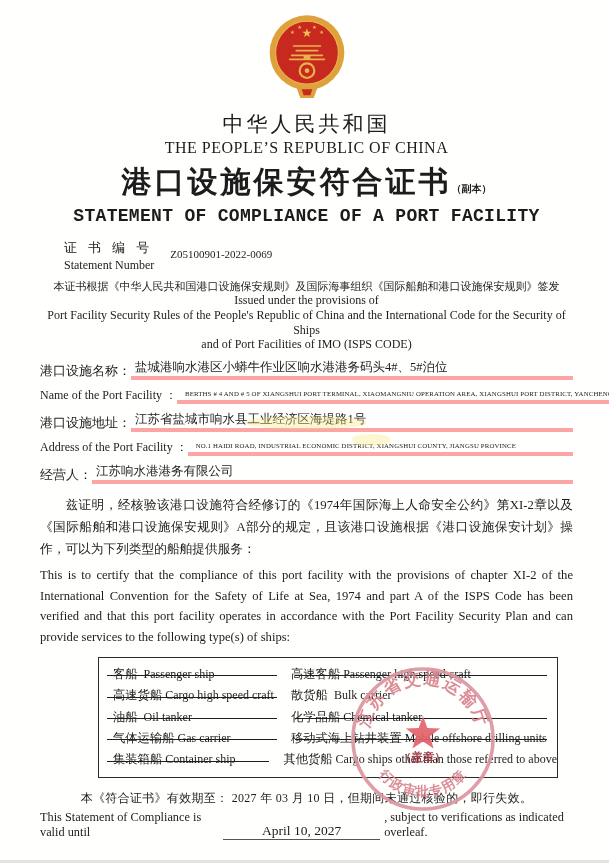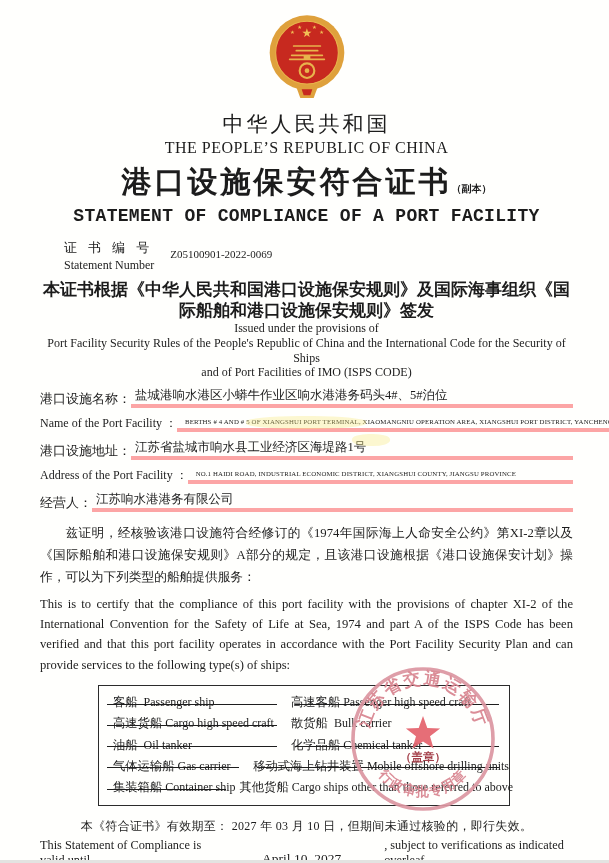--- a/index.html
+++ b/index.html
@@ -27,39 +27,39 @@
   .title-en  { font-size:18px; font-weight:bold; letter-spacing:0.3px; margin-top:3px; }
 
   
   .stmt-row { display:flex; align-items:flex-start; margin:13px 0 0 24px; }
   .stmt-labels .zh { font-size:13px; letter-spacing:0.85em; }
   .stmt-labels .en { font-size:12px; margin-top:1px; }
   .stmt-value { font-size:11px; margin:9px 0 0 10px; }
 
   
   .issued-block { margin-top:7px; font-size:12.5px; line-height:1.22; }
-  .issued-block .zh { font-size:17px;font-weight:bold; }
+  .issued-block .zh { font-size:11px; }
   .issued-block .en { font-size:12px; }
 
   
   .field { display:flex; align-items:flex-end; margin-top:7px; }
   .field .flabel { white-space:nowrap; }
   .field .fvalue { flex:1; border-bottom:4px solid #fca5a5; padding:0 0 0 4px; white-space:nowrap; }
   .f-zh .flabel { font-size:13px; }
   .f-zh .fvalue { font-size:12.5px; }
   .f-en .flabel { font-size:12px; }
   .f-en .fvalue.tiny { font-size:6.8px; letter-spacing:0.15px; padding-bottom:3px; padding-left:8px; }
   .f-en .fvalue.op   { font-size:11.5px; letter-spacing:0.2px; padding-left:14px; }
 
   
   .cert-zh { margin-top:11px; font-size:12.7px; line-height:1.72; text-indent:2em; text-align:justify; }
   .cert-en { margin-top:5px; font-size:12.6px; line-height:1.62; text-align:justify; }
 
   
-  .ship-box { width:412px; margin:10px 0 0 58px; border:1.5px solid #2b2b2b; padding:6px 0 7px 0; }
+  .ship-box { width:460px; margin:10px 0 0 58px; border:1.5px solid #2b2b2b; padding:6px 0 7px 0; }
   .ship-row { display:flex; }
   .ship-cell { position:relative; font-size:12px; line-height:1.73; white-space:nowrap; }
   .ship-cell .zh { font-size:12.3px; }
   .ship-cell.l { width:188px; padding-left:14px; }
   .ship-cell.r { flex:1; padding-left:4px; }
   .ship-cell.struck::after {
     content:""; position:absolute; left:8px; right:10px; top:54%;
     border-top:1.4px solid #1e1e1e;
   }
 

